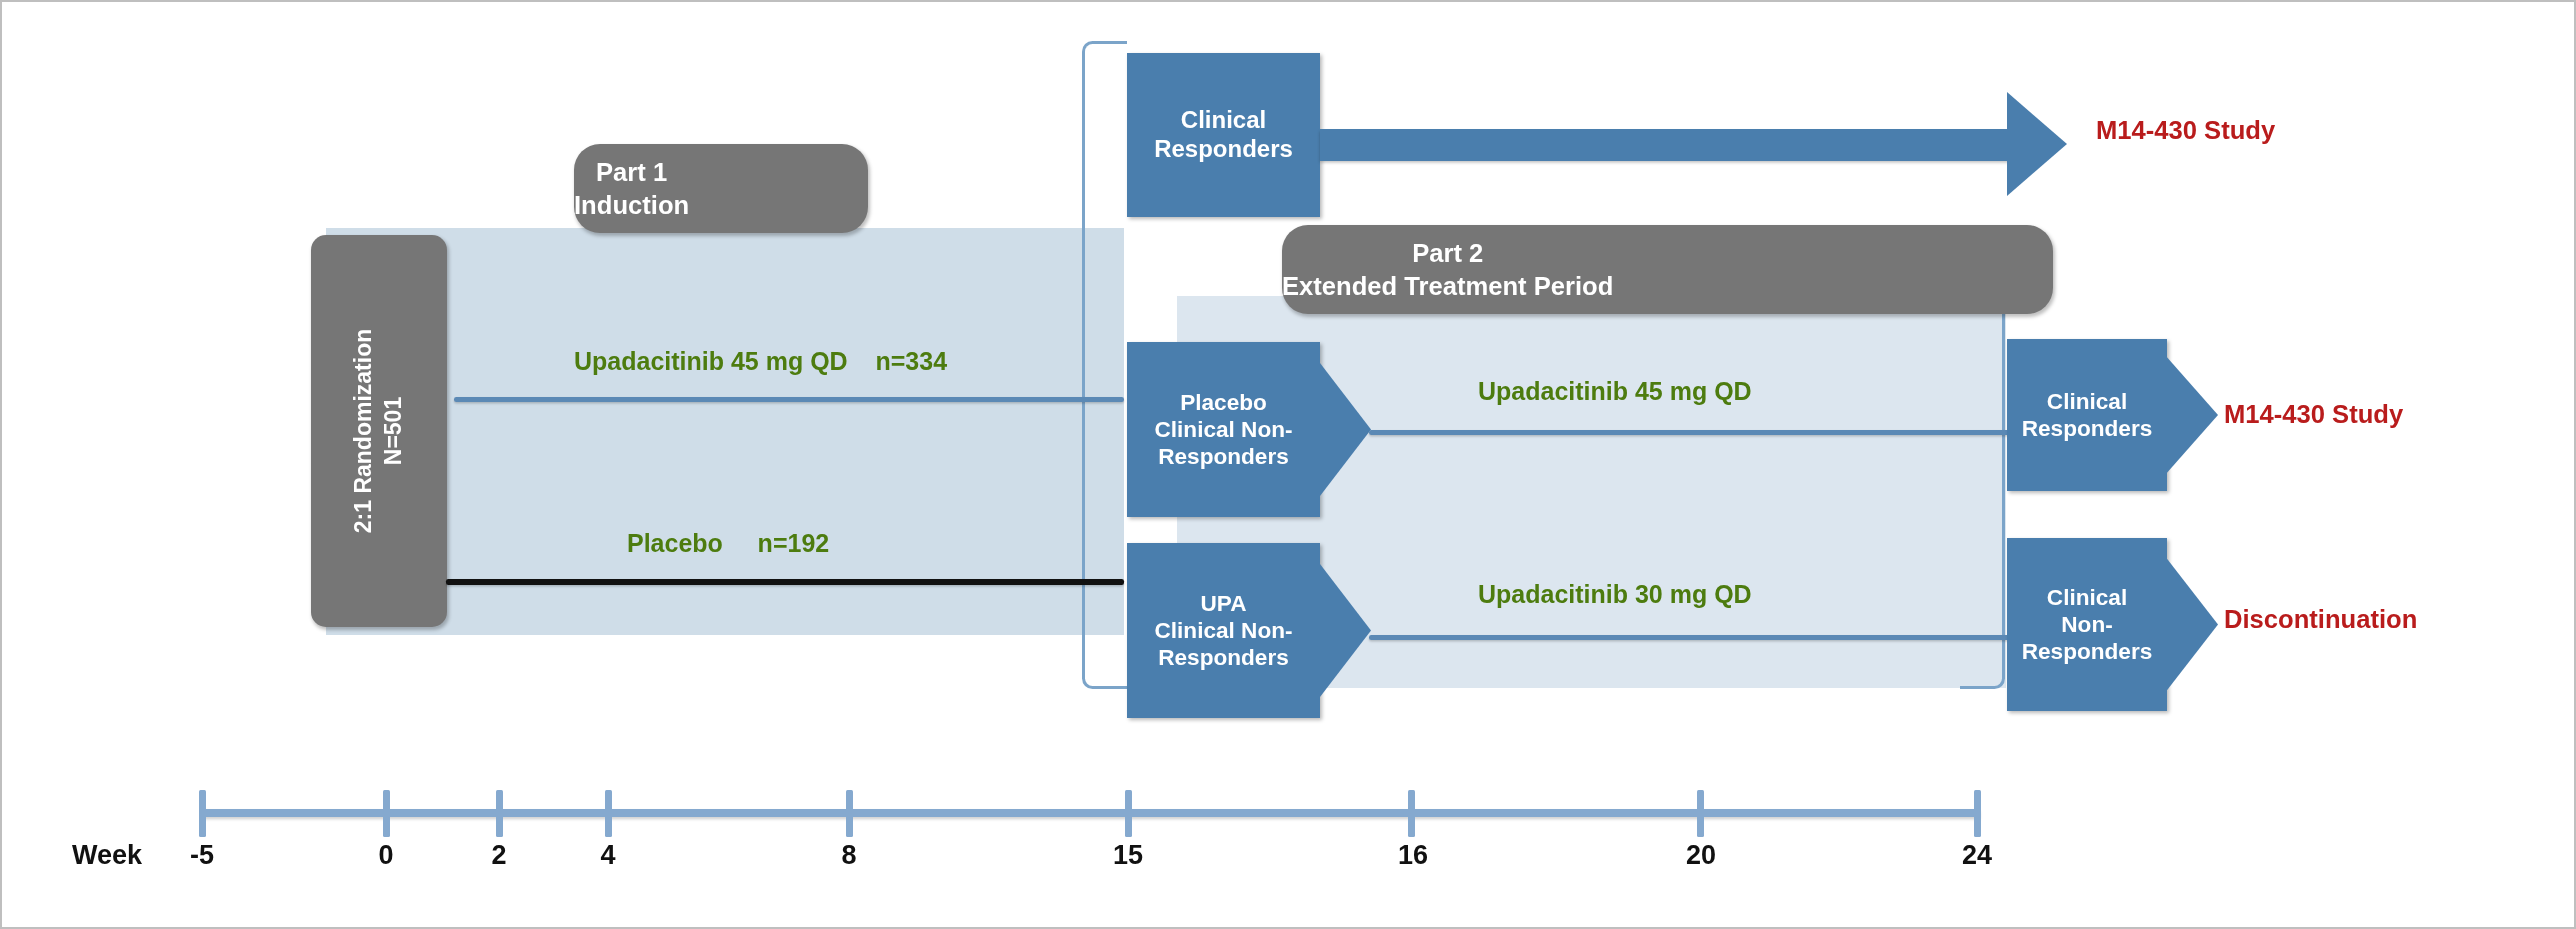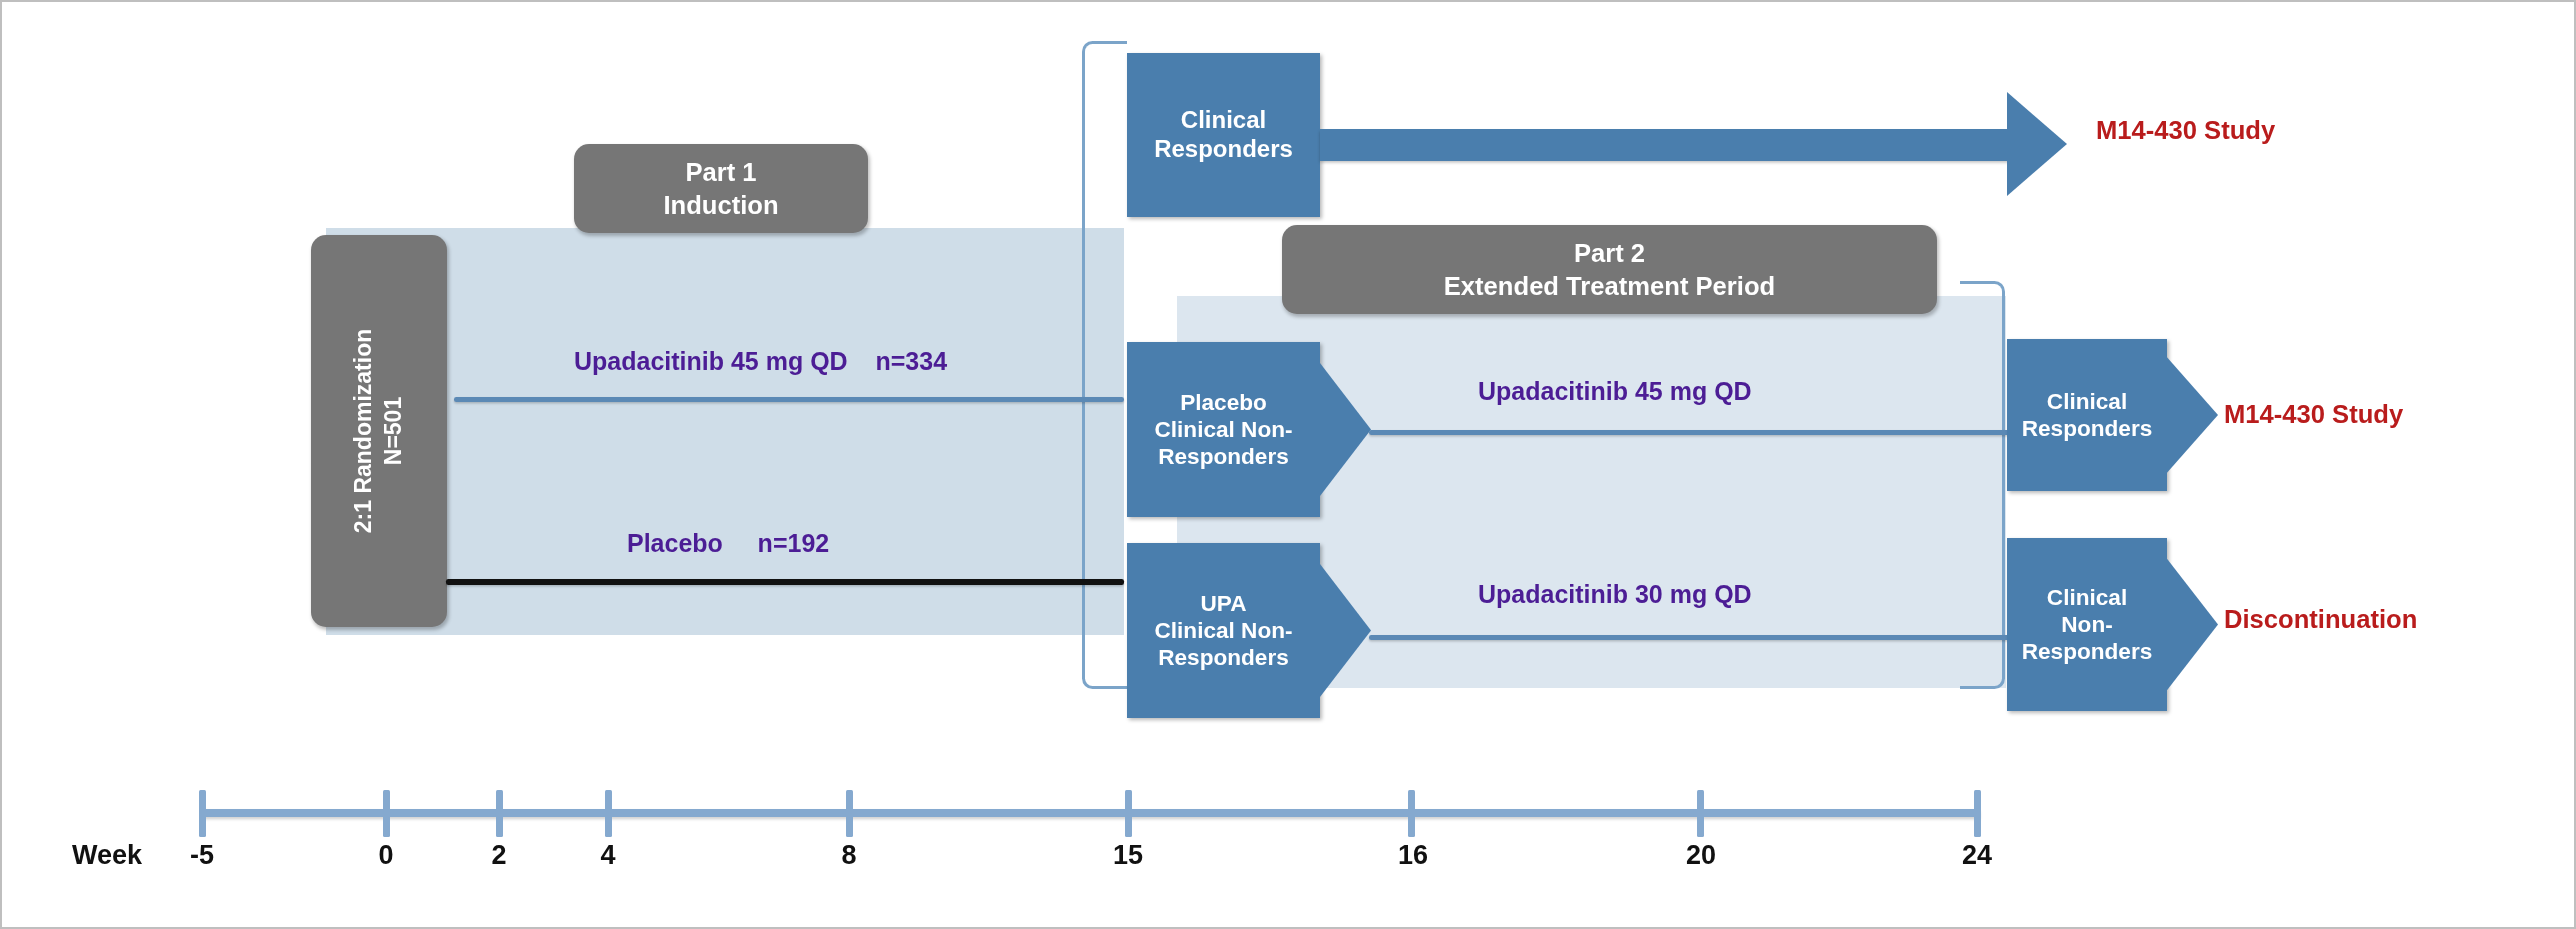--- a/index.html
+++ b/index.html
@@ -37,29 +37,29 @@
   .bracket-right{
     left:1958px;top:279px;width:45px;height:408px;
     border-left:none;
     border-top-right-radius:10.5px;border-bottom-right-radius:10.5px;
   }
 
   
   .gray-box{
     background:#767676;
     color:#ffffff;
-    border-radius:15px;
-    display:flex;align-items:center;justify-content:center;
+    border-radius:26px;
+    display:flex;align-items:center;
     text-align:center;
     font-weight:bold;
     line-height:1.28;
     box-shadow:1.5px 2.3px 3.8px rgba(0,0,0,.25);
   }
   .part1-box{left:572px;top:142px;width:294px;height:89px;font-size:25.6px;}
-  .part2-box{left:1280px;top:223px;width:655px;height:89px;font-size:25.6px;}
+  .part2-box{left:1280px;top:223px;width:771px;height:89px;font-size:25.6px;}
 
   .rand-box{
     background:#767676;color:#fff;border-radius:15px;
     left:309px;top:233px;width:136px;height:392px;
     box-shadow:1.5px 2.3px 3.8px rgba(0,0,0,.25);
   }
   .rand-text{
     position:absolute;left:50%;top:50%;
     transform:translate(-50%,-50%) rotate(-90deg);
     white-space:nowrap;font-weight:bold;font-size:23px;
@@ -104,21 +104,21 @@
   .tline-blue{background:#5b89b5;box-shadow:0 1.5px 2.3px rgba(0,0,0,.2);}
   .tline-black{background:#111111;height:6px;box-shadow:0 1.5px 2.3px rgba(0,0,0,.2);}
 
   .line-p1-upa{left:452px;top:395px;width:670px;}
   .line-p1-pbo{left:444px;top:577px;width:678px;}
   .line-p2-45 {left:1367px;top:428px;width:644px;}
   .line-p2-30 {left:1367px;top:633px;width:644px;}
 
   
   .tlabel{
-    color:#4c1d95;font-weight:bold;white-space:nowrap;
+    color:#4d7c0f;font-weight:bold;white-space:nowrap;
   }
   .lab-p1-upa{left:572px;top:345px;font-size:25px;}
   .lab-p1-pbo{left:625px;top:527px;font-size:25px;}
   .lab-p2-45 {left:1476px;top:375px;font-size:25px;}
   .lab-p2-30 {left:1476px;top:578px;font-size:25px;}
 
   
   .outcome{color:#b91c1c;font-weight:bold;white-space:nowrap;}
   .out-top  {left:2094px;top:114px;font-size:25.6px;}
   .out-mid  {left:2222px;top:398px;font-size:25.6px;}

